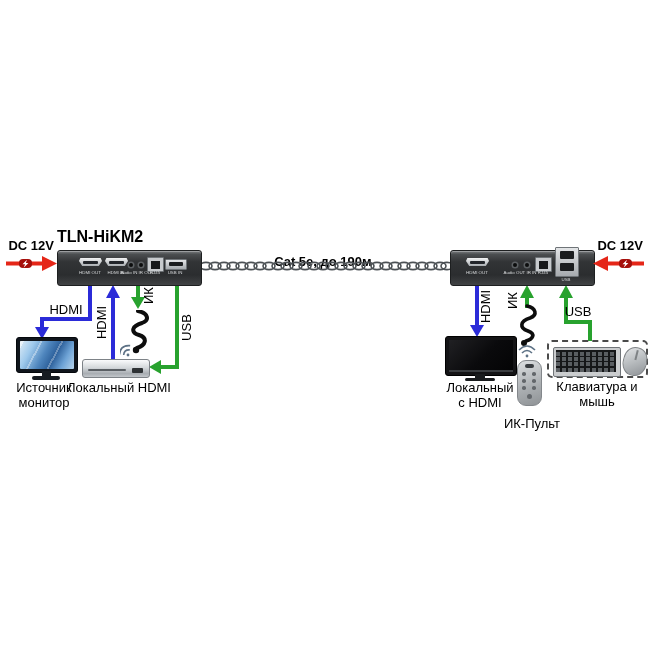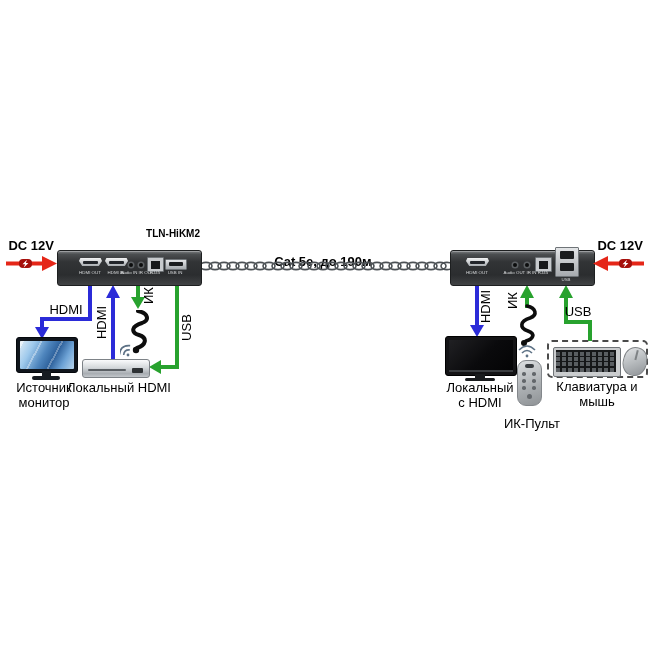--- a/index.html
+++ b/index.html
@@ -1,19 +1,19 @@
 <!DOCTYPE html>
 <html><head>
 <meta charset="utf-8">
 <style>
   html,body{margin:0;padding:0;background:#fff;}
   .stage{position:relative;width:650px;height:650px;background:#ffffff;overflow:hidden;
          font-family:"Liberation Sans",sans-serif;color:#000;}
   .abs{position:absolute;}
-  .device-title{position:absolute;width:143px;text-align:right;font-size:10px;font-weight:bold;}
+  .device-title{position:absolute;width:143px;text-align:left;font-size:16px;font-weight:bold;}
   .device{position:absolute;width:143px;height:34px;border:1px solid #1d1f20;border-radius:3px;
           background:linear-gradient(180deg,#7c7f82 0%,#4b4e50 10%,#323436 32%,#2b2d2f 70%,#404244 100%);
           box-shadow:inset 0 1px 0 rgba(255,255,255,.28);}
   .hdmi-port{position:absolute;width:23px;height:8px;
              background:linear-gradient(#f2f3f4,#a9adb1);
              clip-path:polygon(6% 0,94% 0,100% 38%,86% 100%,14% 100%,0 38%);}
   .hdmi-slot{position:absolute;left:4px;top:2.5px;width:15px;height:3px;background:#22252a;border-radius:1px;}
   .jack-dot{position:absolute;width:4px;height:4px;border-radius:50%;background:#0c0d0e;
             box-shadow:0 0 0 1.5px #5c6063;}
   .rj45{position:absolute;width:15px;height:13px;background:#c7cacd;border:1px solid #6e7377;border-radius:1px;}

